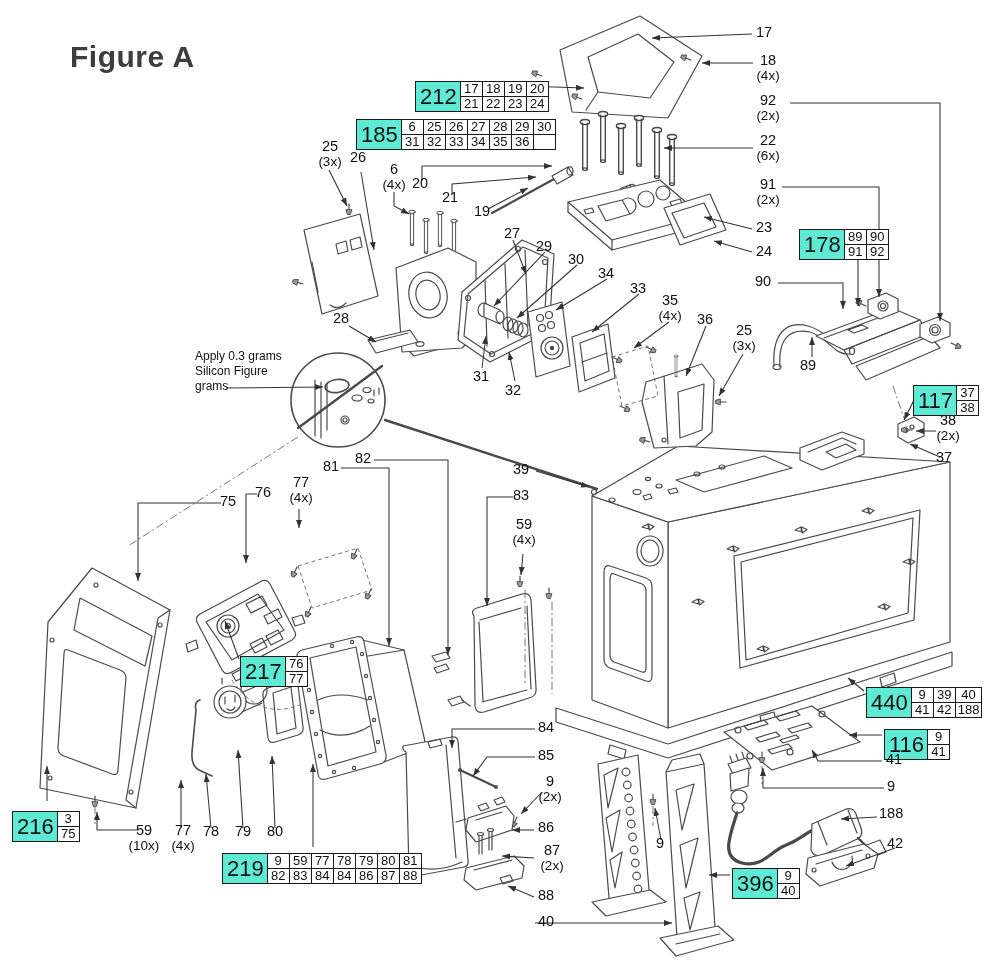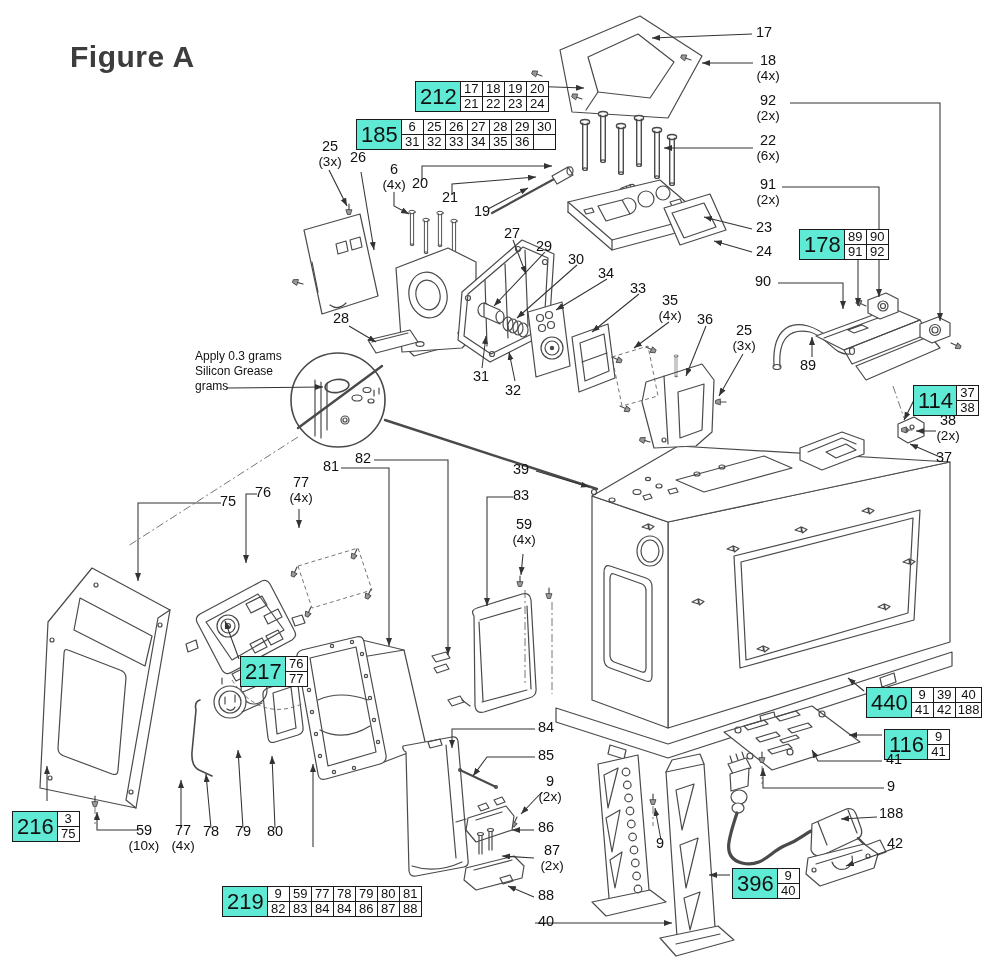--- a/index.html
+++ b/index.html
@@ -482,21 +482,21 @@
     <polyline points="877,817 841,819" marker-end="url(#ah)"></polyline>
     <polyline points="895,848 846,866" marker-end="url(#ah)"></polyline>
     <polyline points="730,875 709,875" marker-end="url(#ah)"></polyline>
   </g>
 </svg>
 
 <div id="fig-title">Figure A</div>
 
 <div class="note">
   <div>Apply 0.3 grams</div>
-  <div>Silicon Grease</div>
+  <div>Silicon Figure</div>
   <div>grams</div>
 </div>
 
 <div class="co" style="left:415px;top:73px">
   <div class="big">212</div>
   <div class="grid">
     <div class="cell">17</div>
     <div class="cell">21</div>
     <div class="cell">18</div>
     <div class="cell">22</div>
@@ -531,21 +531,21 @@
   <div class="big">178</div>
   <div class="grid">
     <div class="cell">89</div>
     <div class="cell">91</div>
     <div class="cell">90</div>
     <div class="cell">92</div>
   </div>
 </div>
 
 <div class="co" style="left:913px;top:377px">
-  <div class="big">114</div>
+  <div class="big">117</div>
   <div class="grid">
     <div class="cell">37</div>
     <div class="cell">38</div>
   </div>
 </div>
 
 <div class="co" style="left:240px;top:648px">
   <div class="big">217</div>
   <div class="grid">
     <div class="cell">76</div>
@@ -574,21 +574,21 @@
 </div>
 
 <div class="co" style="left:12px;top:803px">
   <div class="big">216</div>
   <div class="grid">
     <div class="cell">3</div>
     <div class="cell">75</div>
   </div>
 </div>
 
-<div class="co" style="left:222px;top:878px">
+<div class="co" style="left:222px;top:845px">
   <div class="big">219</div>
   <div class="grid">
     <div class="cell">9</div>
     <div class="cell">82</div>
     <div class="cell">59</div>
     <div class="cell">83</div>
     <div class="cell">77</div>
     <div class="cell">84</div>
     <div class="cell">78</div>
     <div class="cell">84</div>

